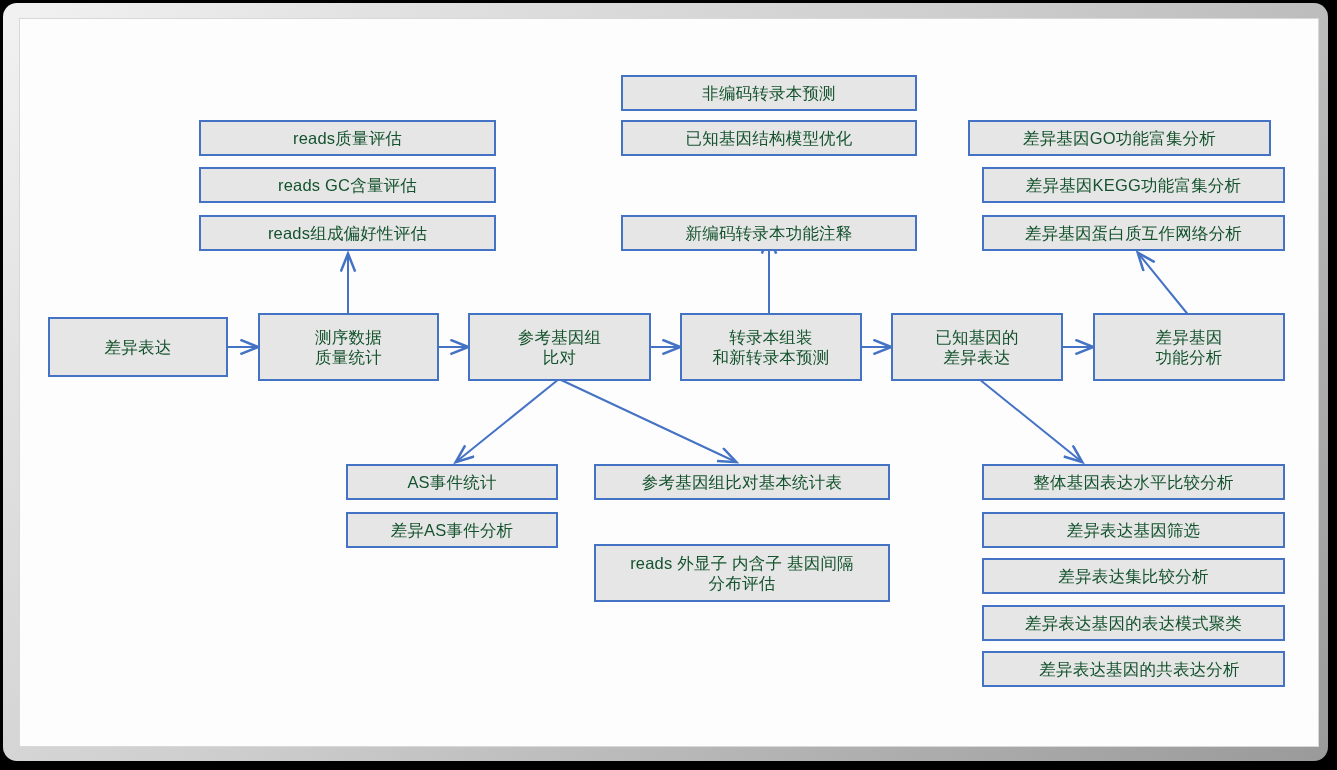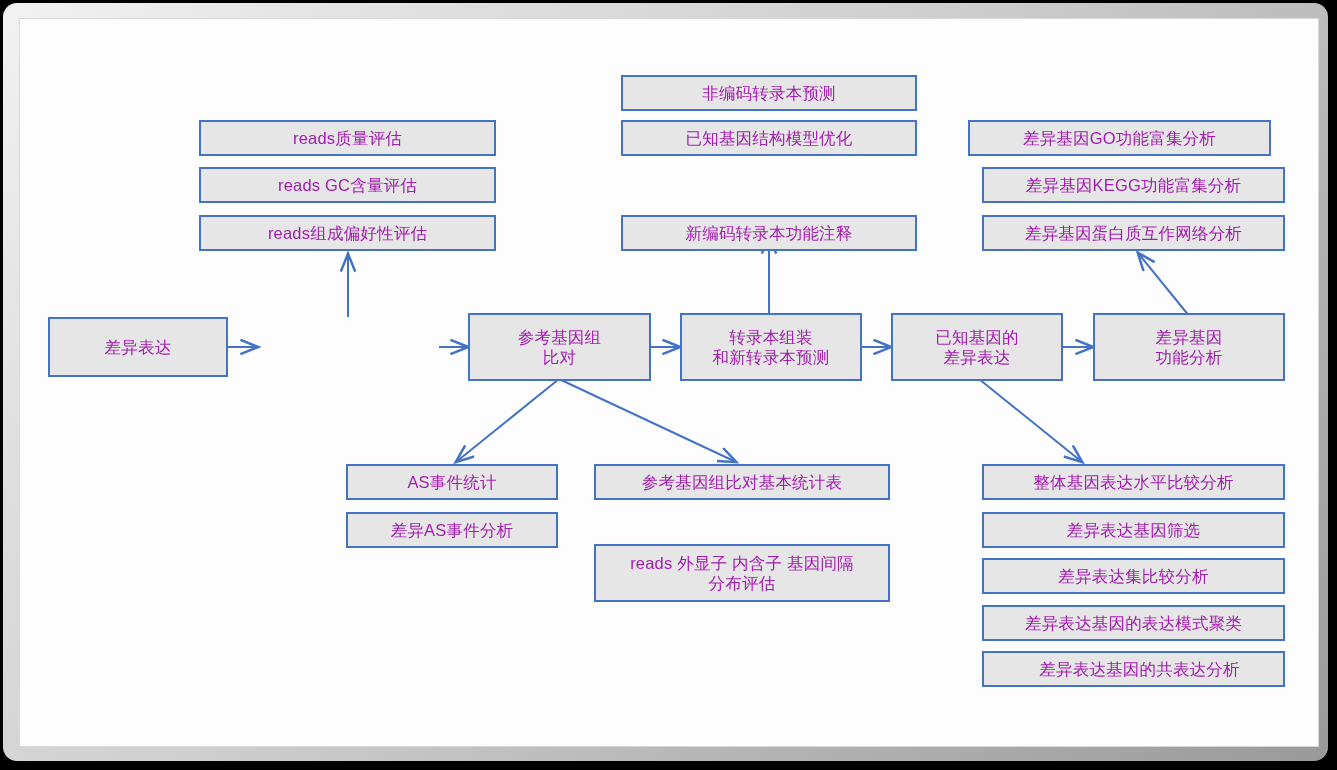--- a/index.html
+++ b/index.html
@@ -25,21 +25,21 @@
   }
   
   #canvas{position:absolute;left:0;top:0;width:1300px;height:729px;}
   #wires{position:absolute;left:0;top:0;width:1300px;height:729px;pointer-events:none;}
 
   .node{
     position:absolute;
     box-sizing:border-box;
     background:#e6e6e6;
     border:2px solid #4472c4;
-    color:#a21caf;
+    color:#14532d;
     display:flex;align-items:center;justify-content:center;
     text-align:center;
     font-size:16.5px;
     line-height:1.22;
     letter-spacing:.2px;
     white-space:pre-line;
     padding:1px 4px;
     z-index:2;
   }
   .node.main{font-size:16.5px;}
@@ -72,20 +72,22 @@
 
           <line x1="539" y1="360" x2="436" y2="443"></line>
           <line x1="539" y1="360" x2="716" y2="443"></line>
 
           <line x1="959" y1="360" x2="1062" y2="443"></line>
         </g>
       </svg>
 
       <div class="node main" style="left:28px;  top:298px; width:180px; height:60px;">差异表达</div>
 
+      <div class="node main" style="left:238px; top:294px; width:181px; height:68px;">测序数据
+质量统计</div>
 
       <div class="node main" style="left:448px; top:294px; width:183px; height:68px;">参考基因组
 比对</div>
 
       <div class="node main" style="left:660px; top:294px; width:182px; height:68px;">转录本组装
 和新转录本预测</div>
 
       <div class="node main" style="left:871px; top:294px; width:172px; height:68px;">已知基因的
 差异表达</div>
 

